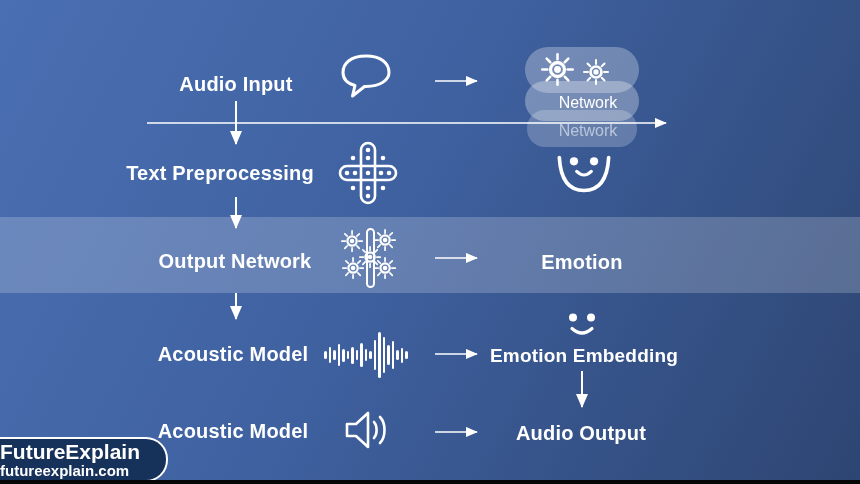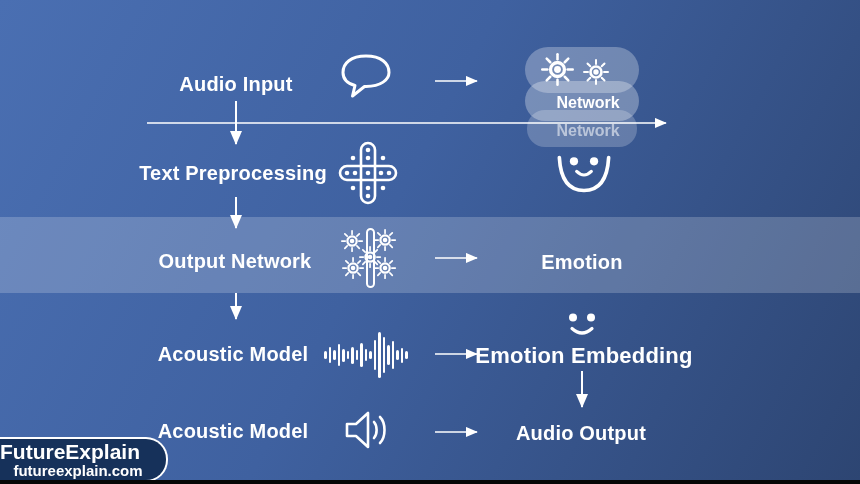--- a/index.html
+++ b/index.html
@@ -6,40 +6,40 @@
   .stage{
     position:relative;width:860px;height:484px;overflow:hidden;
     font-family:"Liberation Sans",sans-serif;
     background:linear-gradient(118deg,var(--bg_top_left) 0%,var(--bg_mid) 45%,var(--bg_bottom_right) 100%);
   }
   .band{position:absolute;left:0;top:217px;width:860px;height:76px;background:var(--highlight_band);}
   .lbl{
     position:absolute;transform:translate(-50%,-50%);
     color:var(--text);font-weight:700;font-size:20px;white-space:nowrap;letter-spacing:.2px;
   }
-  .lbl.small{font-size:22px;}
+  .lbl.small{font-size:19px;}
   .icon{position:absolute;}
   svg.connectors{position:absolute;left:0;top:0;z-index:3;pointer-events:none;}
   .pill-stack{position:absolute;left:525px;top:47px;width:114px;height:101px;z-index:2;}
   .pill{position:absolute;left:0;width:114px;display:flex;justify-content:center;align-items:center;}
   .pill1{top:0;height:46px;border-radius:23px;background:rgba(255,255,255,.28);}
   .pill2{top:34px;height:40px;border-radius:20px;background:rgba(255,255,255,.30);padding-top:4px;box-sizing:border-box;}
   .pill3{top:63px;left:2px;width:110px;height:37px;border-radius:18px;background:rgba(255,255,255,.22);padding-top:4px;box-sizing:border-box;}
-  .pill-text{font-size:16px;font-weight:700;color:var(--text);margin-left:12px;}
+  .pill-text{font-size:16px;font-weight:400;color:var(--text);margin-left:12px;}
   .pill-text.faded{color:rgba(255,255,255,.55);}
   .waveform{position:absolute;left:324px;top:332px;width:82px;height:46px;display:flex;align-items:center;gap:2px;}
   .wbar{width:2.5px;background:var(--text);border-radius:2px;flex:0 0 auto;}
   .badge{
     position:absolute;left:0;top:437px;width:168px;height:45px;box-sizing:border-box;
     background:var(--badge_bg);border:2.5px solid var(--text);border-left:none;
     border-radius:0 22px 22px 0;padding:1px 10px 0 0;z-index:4;
     display:flex;flex-direction:column;justify-content:center;
   }
   .badge-title{color:var(--text);font-weight:700;font-size:21px;line-height:22px;white-space:nowrap;}
-  .badge-url{color:var(--text);font-weight:700;font-size:15px;line-height:16px;white-space:nowrap;text-align:center;}
+  .badge-url{color:var(--text);font-weight:700;font-size:15px;line-height:16px;white-space:nowrap;}
   .bottom-bar{position:absolute;left:0;bottom:0;width:860px;height:4px;background:#060606;z-index:5;}
   .z4{z-index:4;}
 </style>
 </head>
 <body>
 
 <div class="stage">
 
   <svg width="0" height="0" style="position:absolute" aria-hidden="true">
     <defs>
@@ -90,21 +90,21 @@
       <line x1="236" y1="197" x2="236" y2="228" stroke-width="2" marker-end="url(#ah)"></line>
       <line x1="236" y1="293" x2="236" y2="319" stroke-width="2" marker-end="url(#ah)"></line>
       <line x1="435" y1="258" x2="477" y2="258" marker-end="url(#ah)"></line>
       <line x1="435" y1="354" x2="477" y2="354" marker-end="url(#ah)"></line>
       <line x1="582" y1="371" x2="582" y2="407" stroke-width="2" marker-end="url(#ah)"></line>
       <line x1="435" y1="432" x2="477" y2="432" marker-end="url(#ah)"></line>
     </g>
   </svg>
 
   <div class="lbl z4" style="left:236px;top:84px">Audio Input</div>
-  <div class="lbl z4" style="left:233px;top:173px">Text Preprocessing</div>
+  <div class="lbl z4" style="left:220px;top:173px">Text Preprocessing</div>
   <div class="lbl z4" style="left:235px;top:261px">Output Network</div>
   <div class="lbl z4" style="left:233px;top:354px">Acoustic Model</div>
   <div class="lbl z4" style="left:233px;top:431px">Acoustic Model</div>
 
   <div class="lbl z4" style="left:582px;top:262px">Emotion</div>
   <div class="lbl small z4" style="left:584px;top:356px">Emotion Embedding</div>
   <div class="lbl z4" style="left:581px;top:433px">Audio Output</div>
 
   <svg class="icon z4" style="left:338px;top:52px" width="56" height="52" viewBox="0 0 56 52">
     <path d="M28 4 C13 4 5 11 5 20.5 C5 27 9.5 31.5 17 33.5 L14.5 44 L26.5 34.5 C27 34.5 27.5 34.5 28 34.5 C43 34.5 51 27.5 51 20.5 C51 11 43 4 28 4 Z" fill="none" stroke="#fff" stroke-width="3" stroke-linejoin="round"></path>

